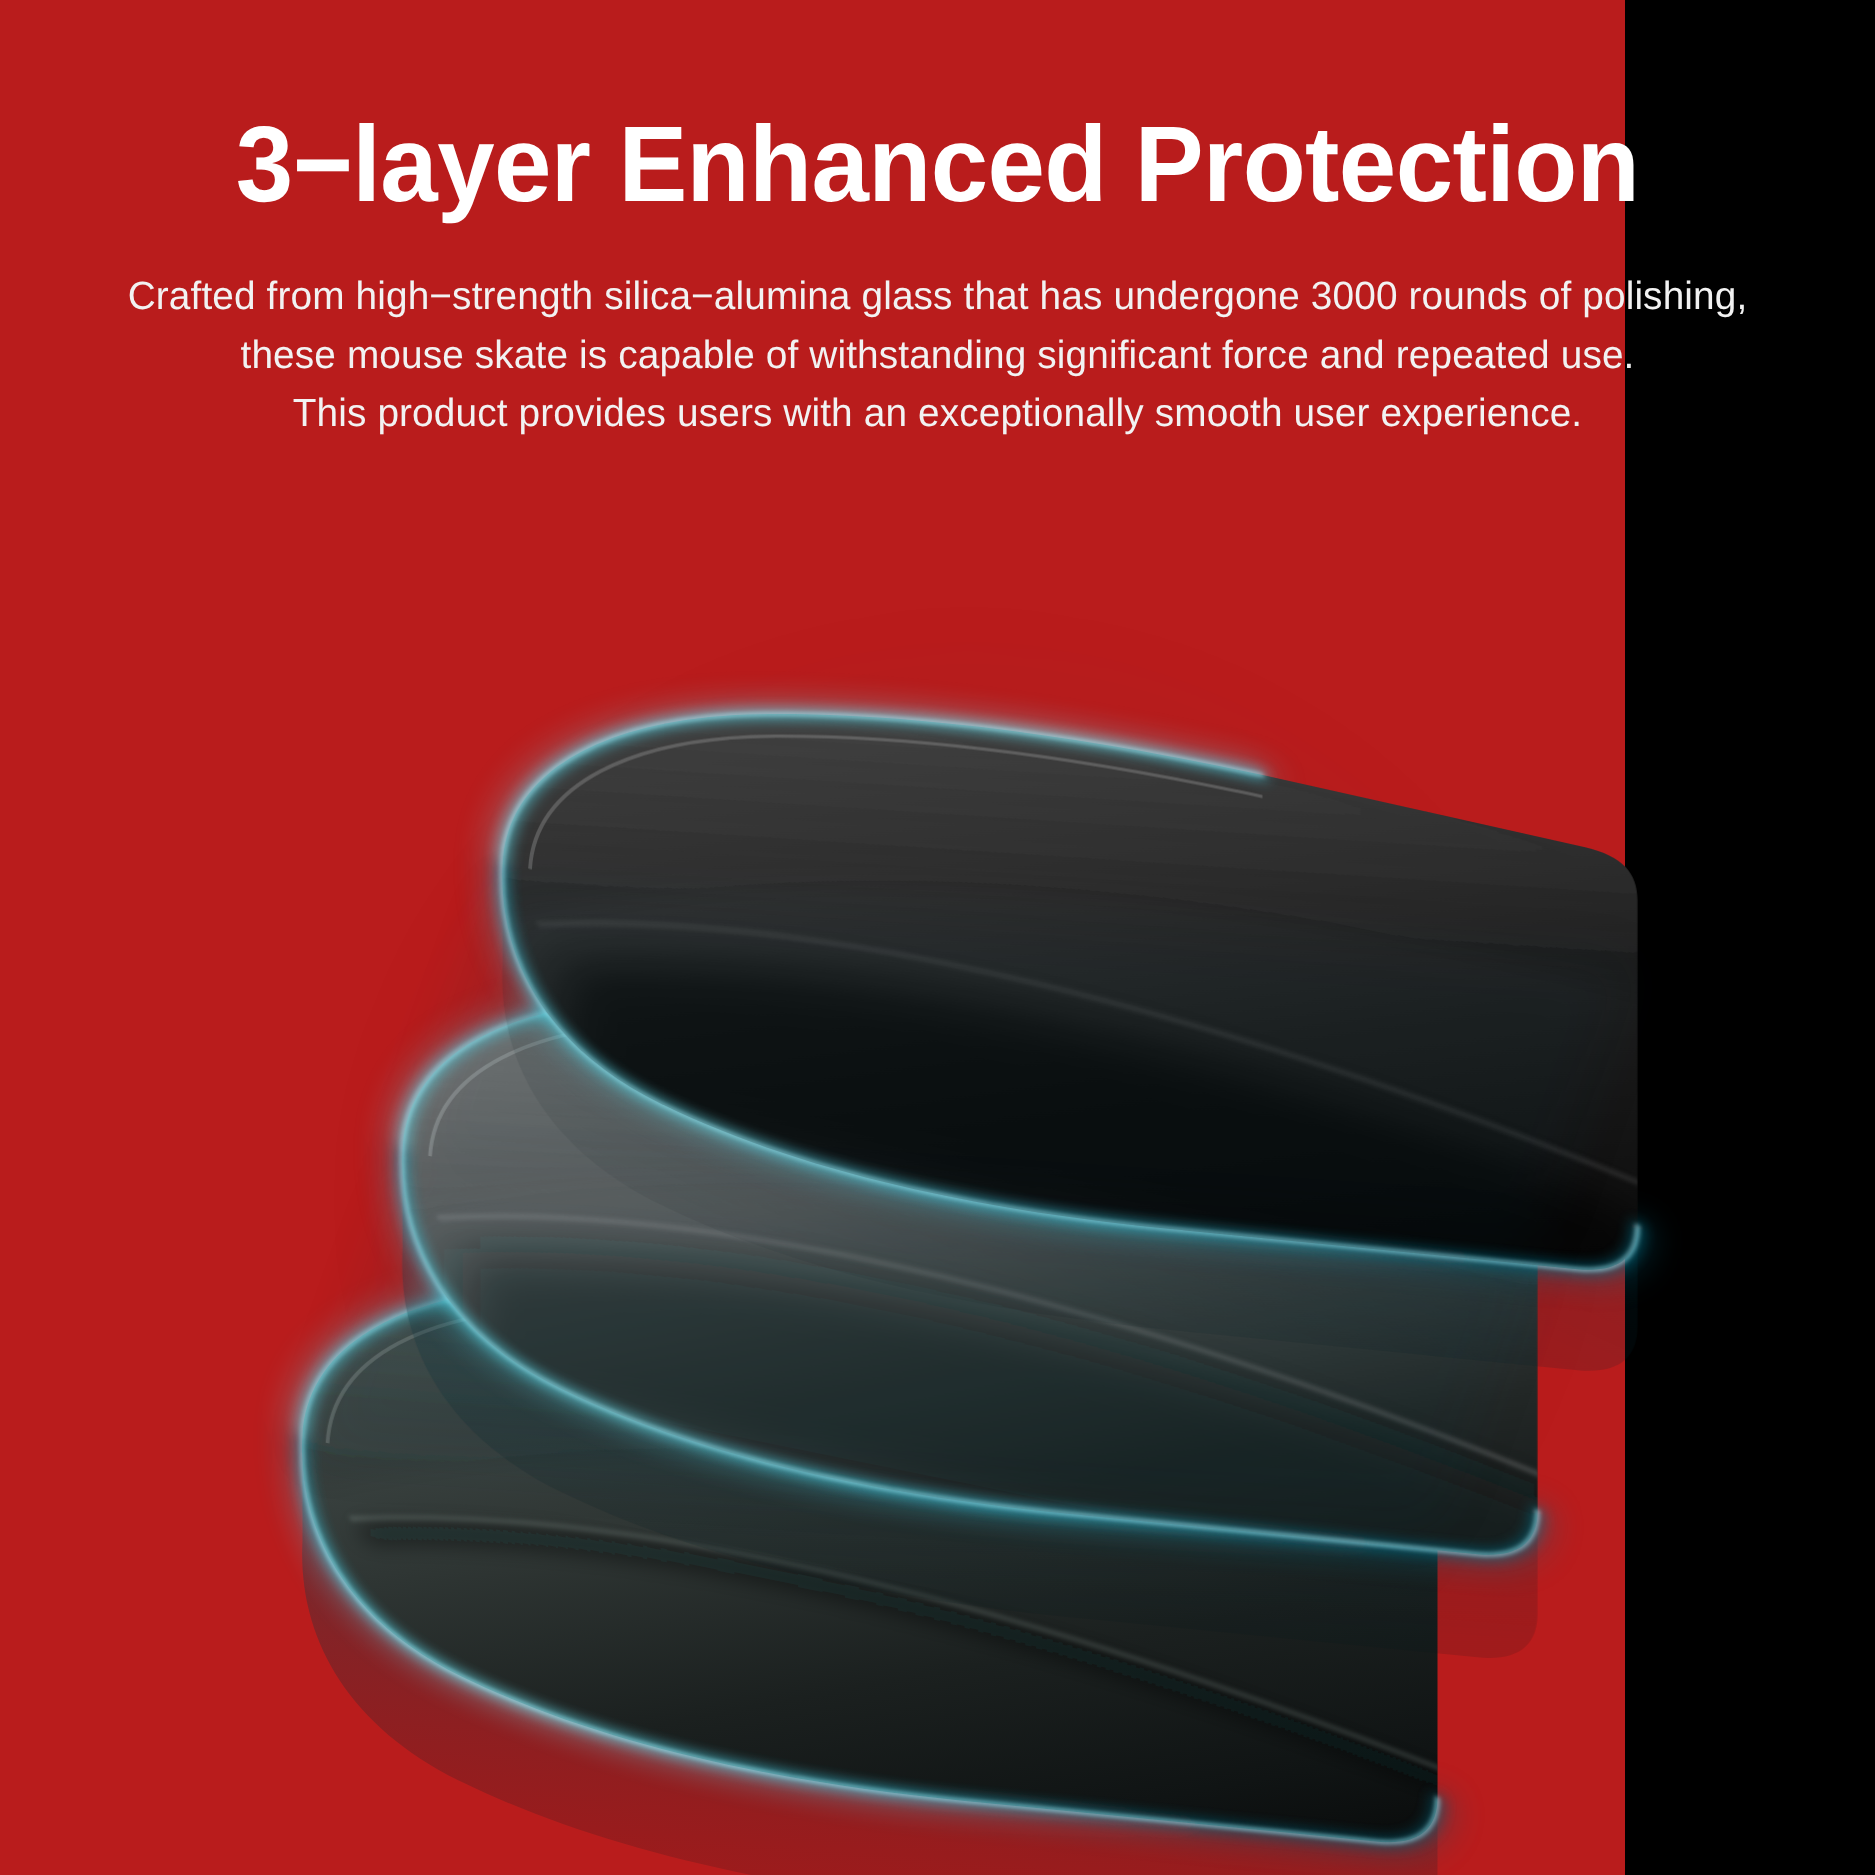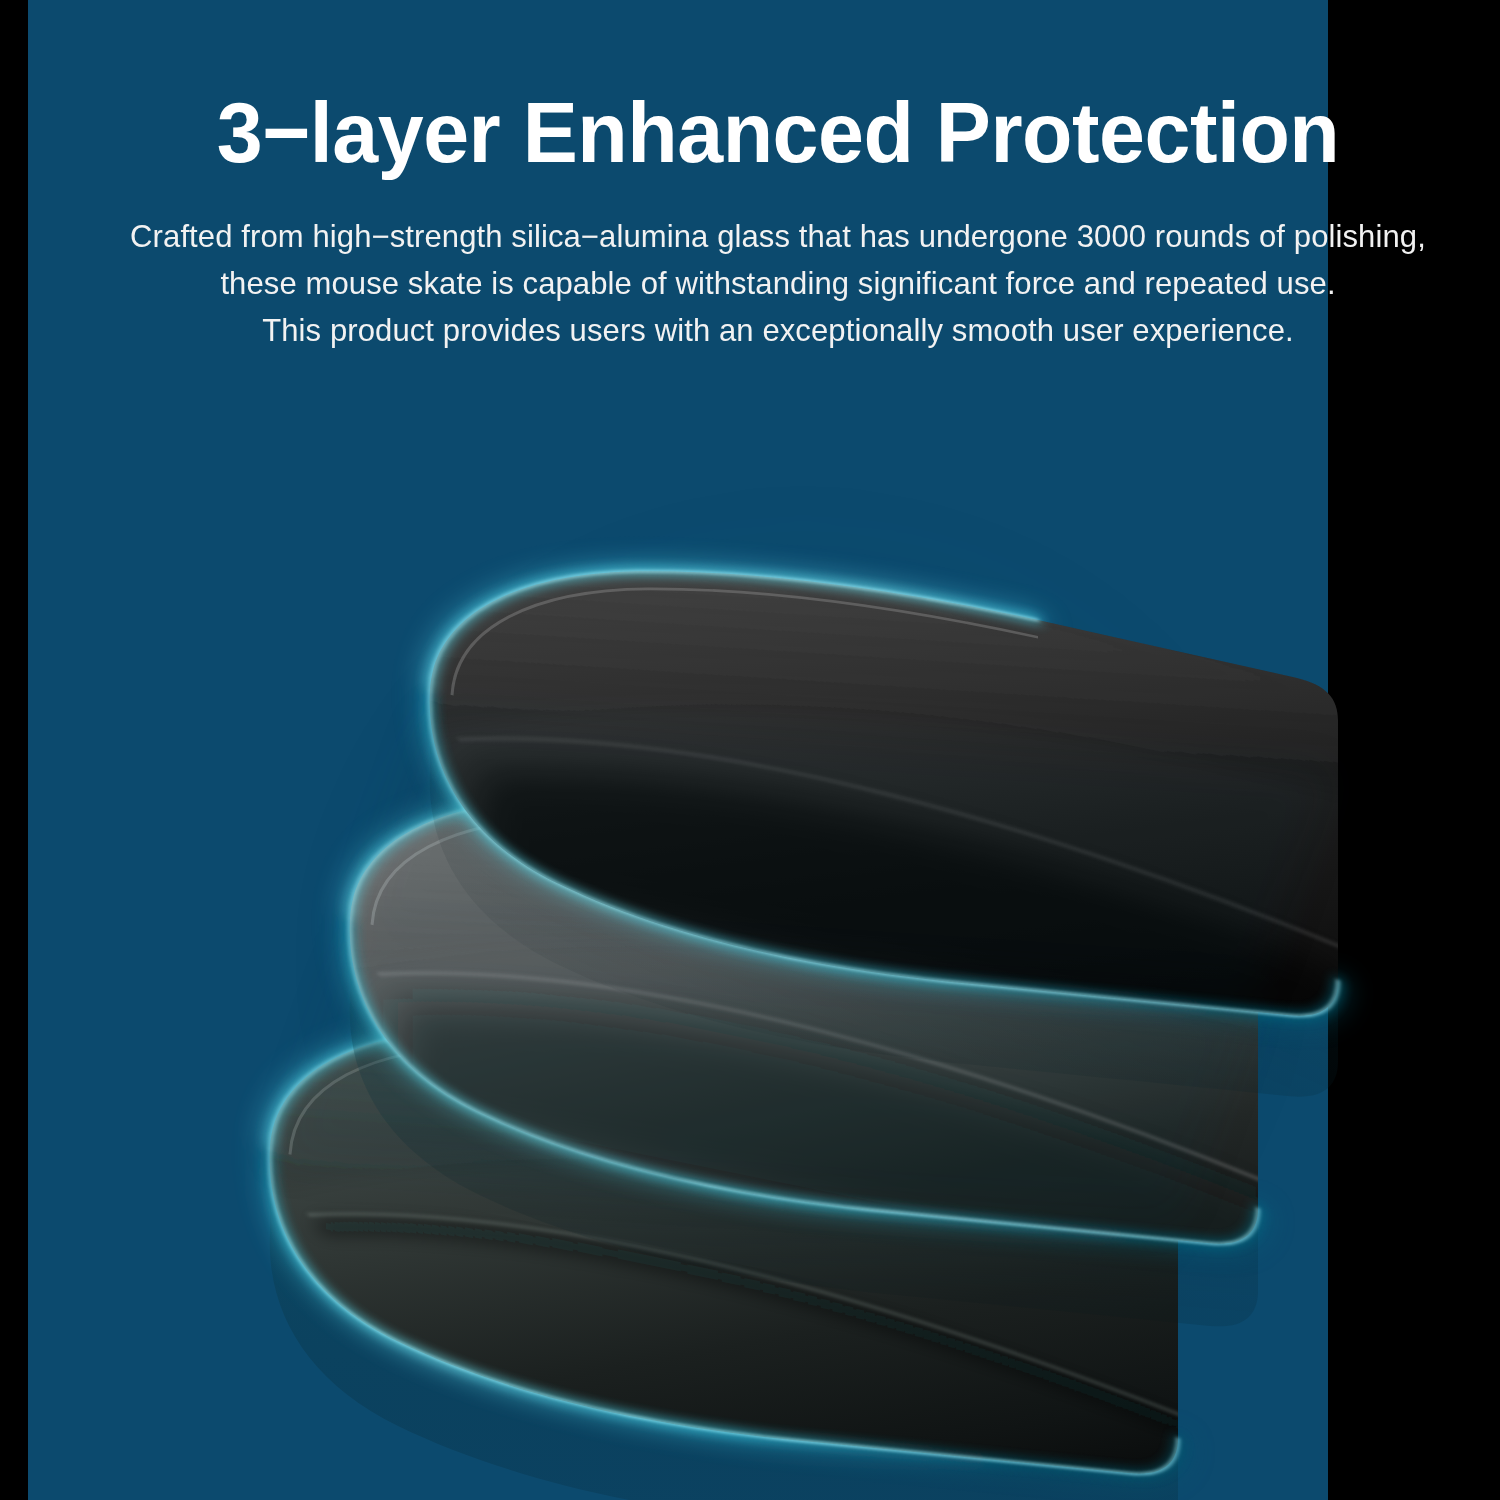--- a/index.html
+++ b/index.html
@@ -14,22 +14,21 @@
     overflow: hidden;
     font-family: "Liberation Sans", "DejaVu Sans", sans-serif;
     color: #ffffff;
     -webkit-font-smoothing: antialiased;
   }
 
   .page {
     position: relative;
     width: 1300px;
     height: 1500px;
-    background: #0c4a6e;
-    margin-left: 28px;
+    background: #b91c1c;
   }
 
   
   .text-block {
     position: absolute;
     top: 0;
     left: 0;
     width: 1500px;
     text-align: center;
     z-index: 5;

